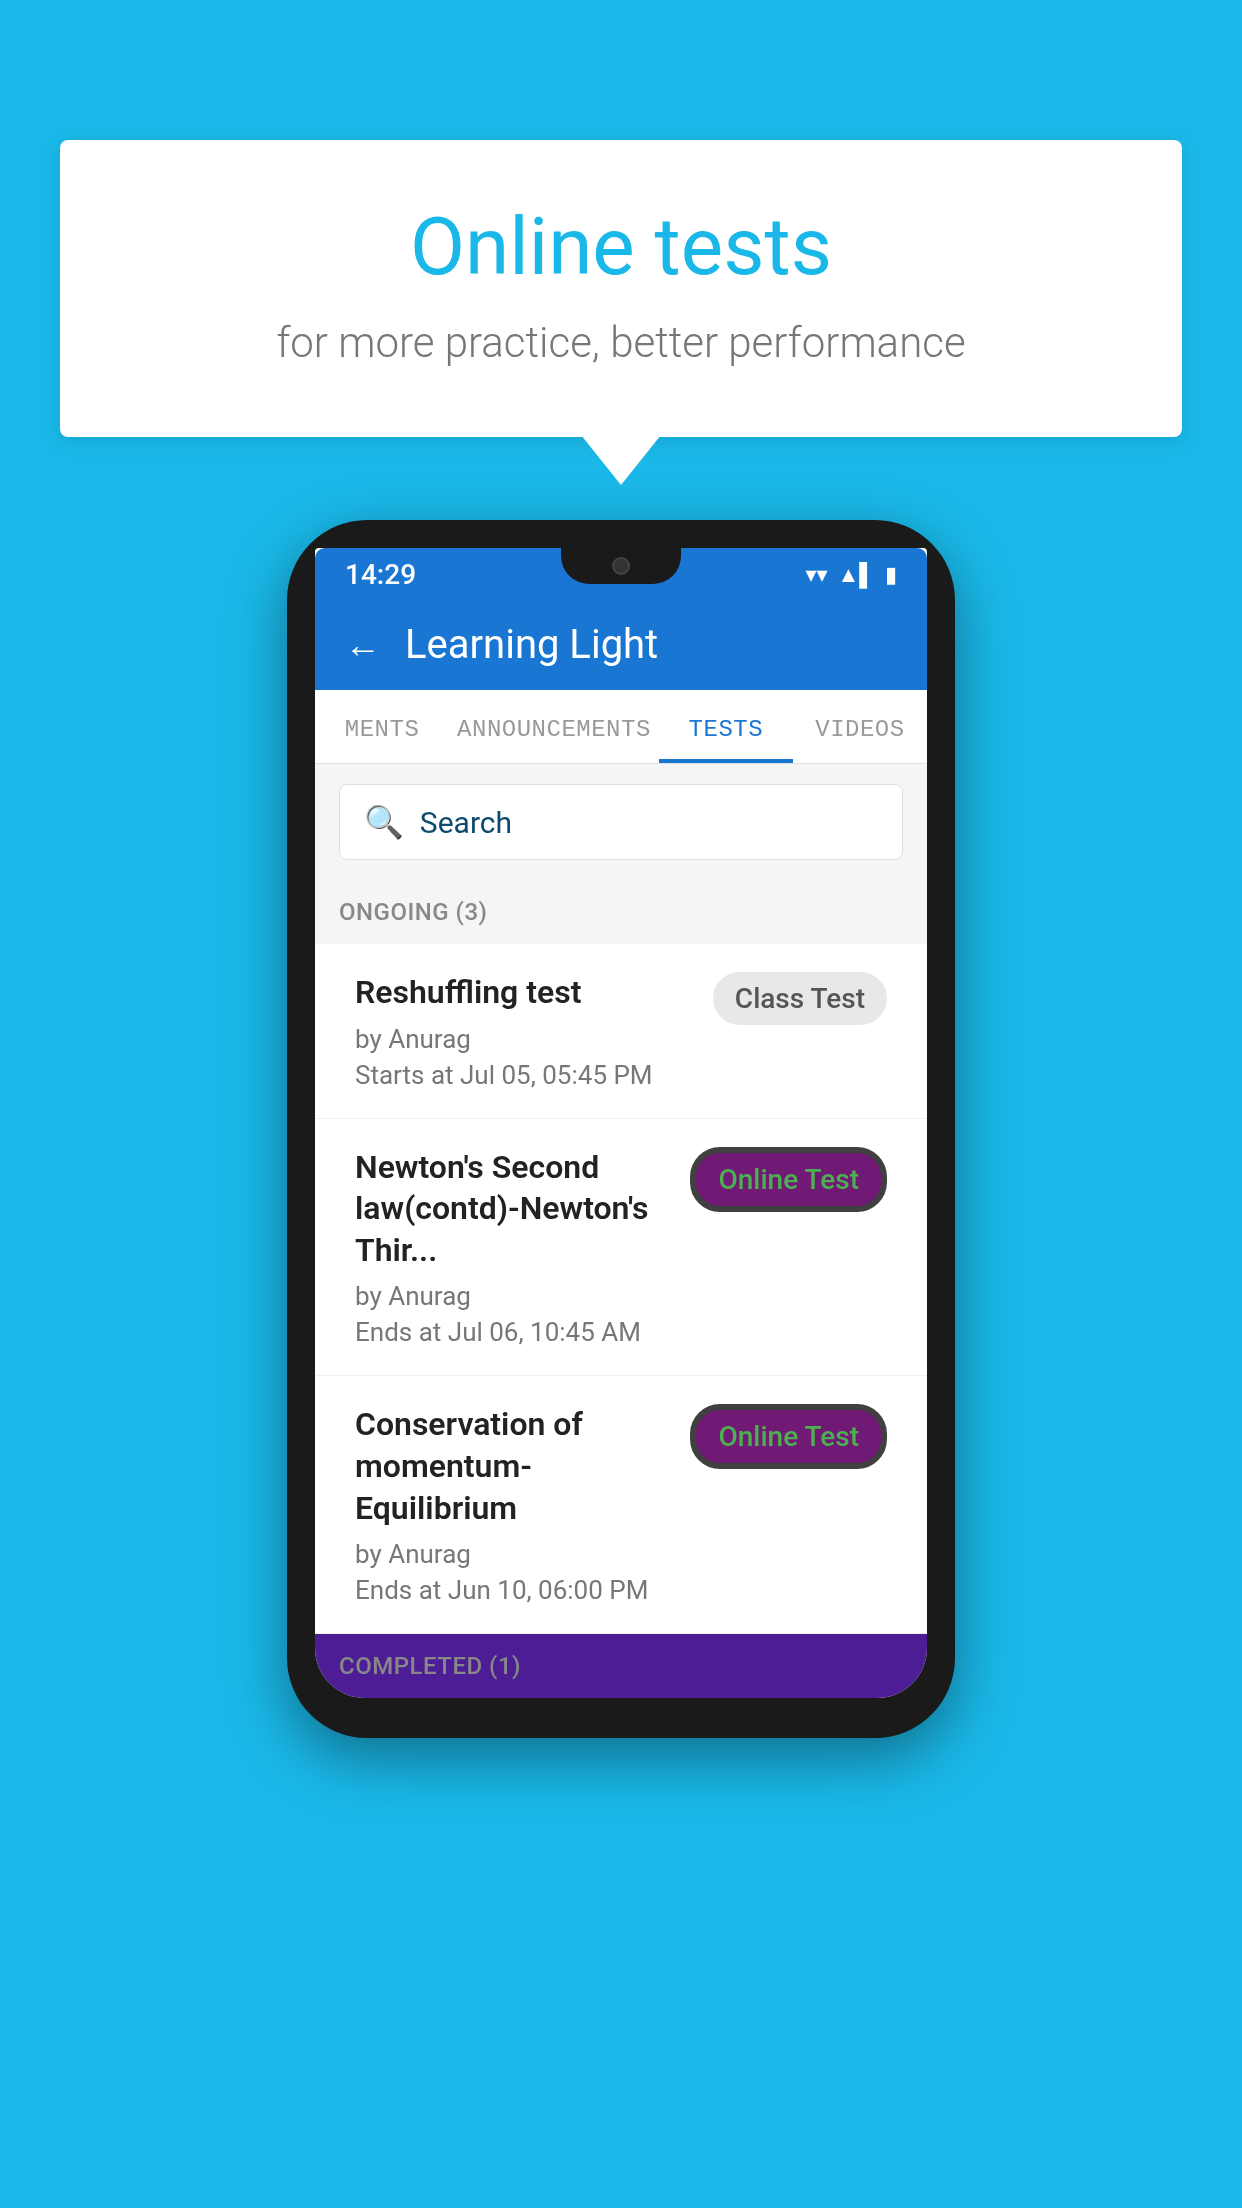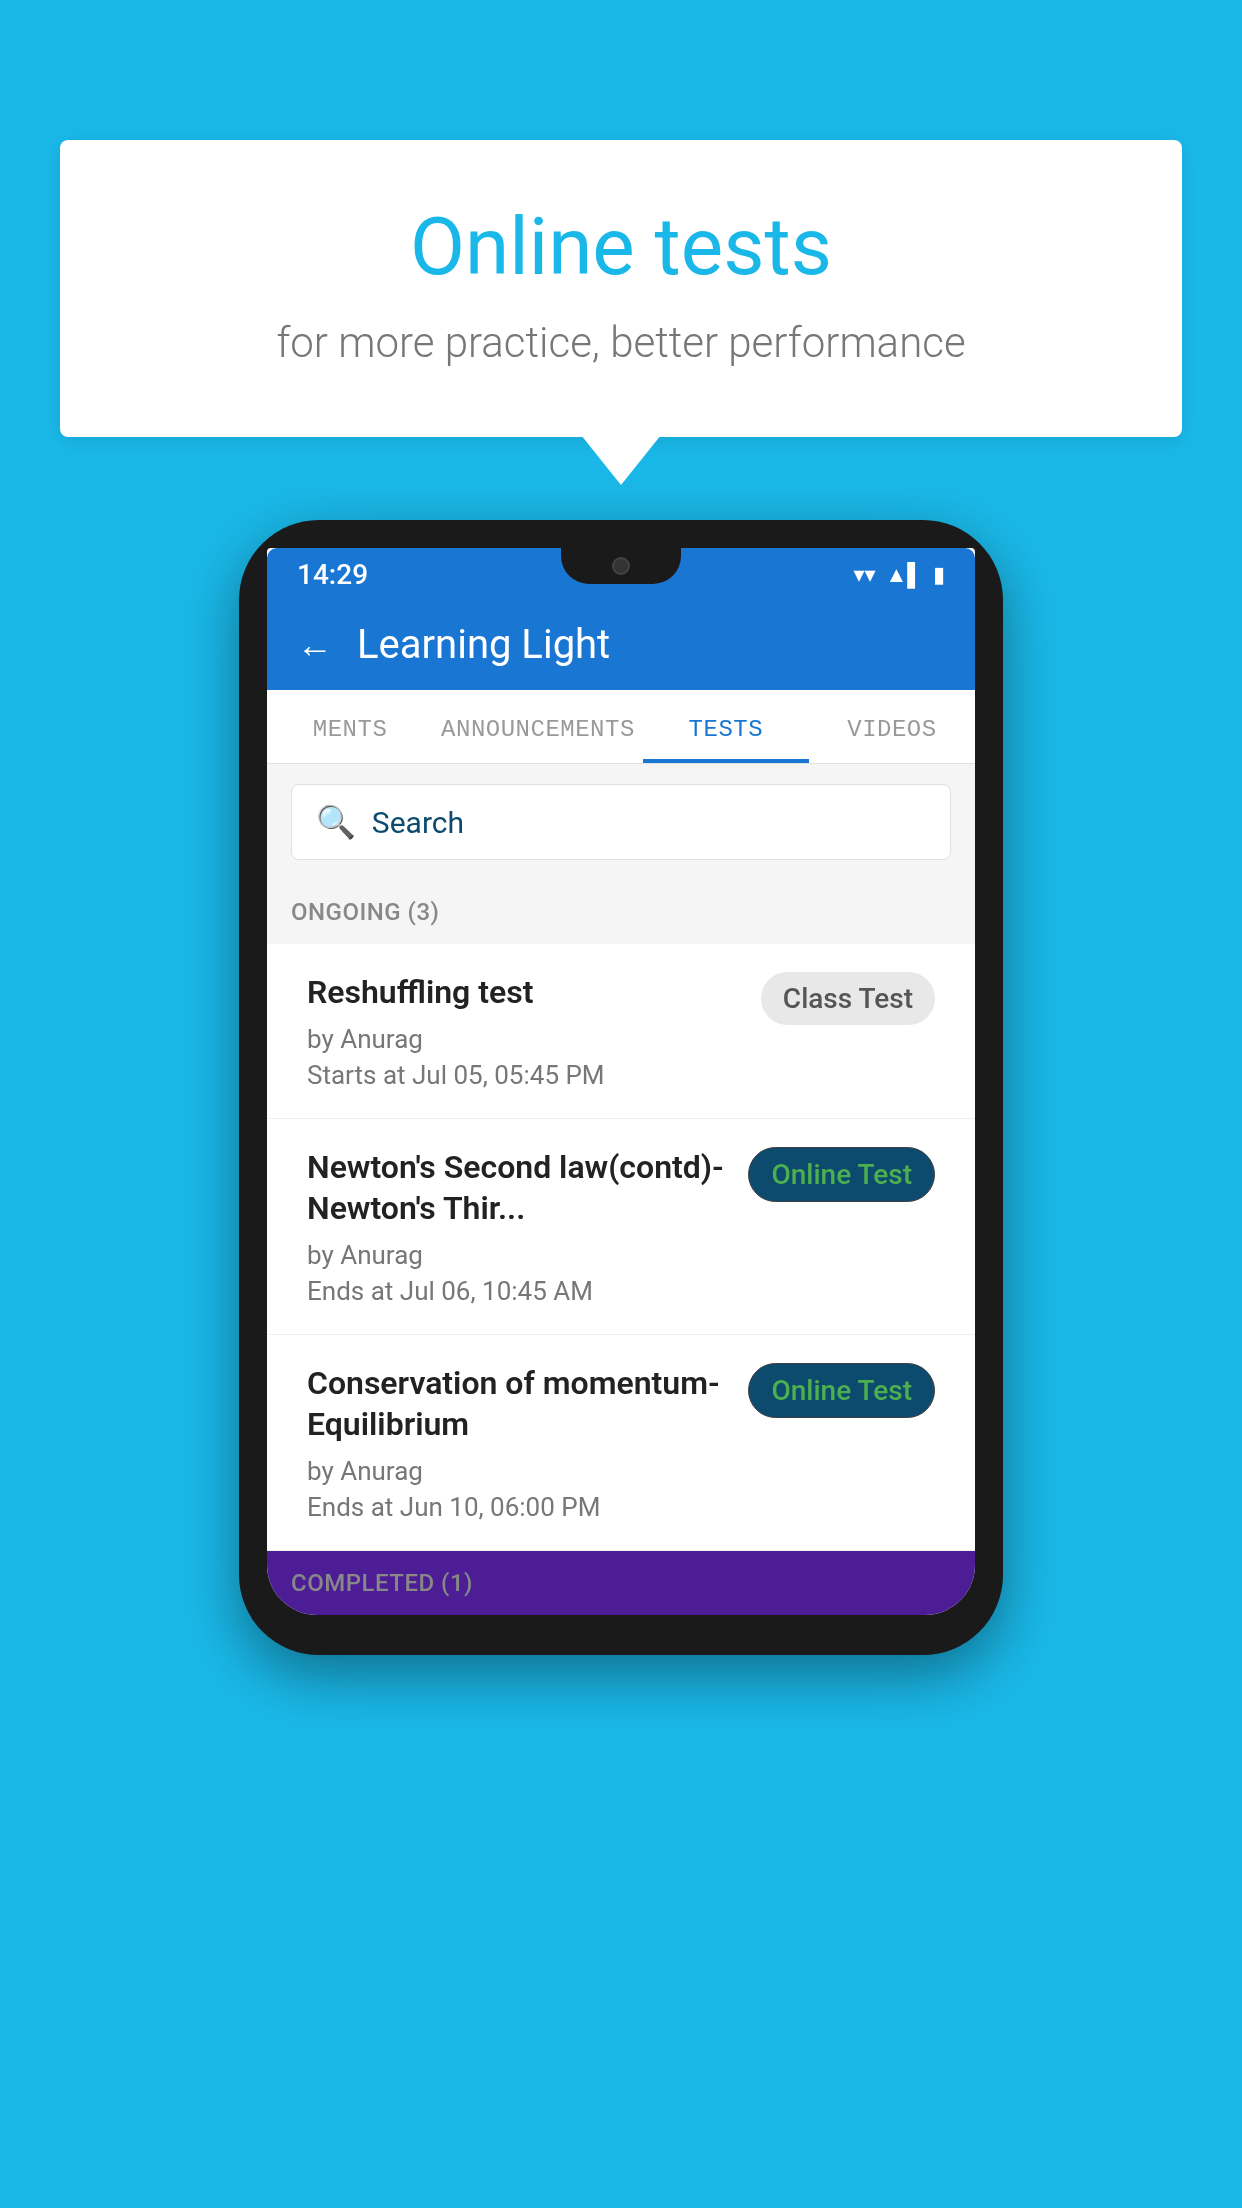--- a/index.html
+++ b/index.html
@@ -55,21 +55,21 @@
       color: #777;
       font-weight: 300;
     }
 
     
     .phone-wrapper {
       position: absolute;
       top: 520px;
       left: 50%;
       transform: translateX(-50%);
-      width: 764px;
+      width: 668px;
     }
 
     .phone-frame {
       background: #1a1a1a;
       border-radius: 80px;
       padding: 28px 28px 40px;
       box-shadow: 0 20px 60px rgba(0,0,0,0.4);
       position: relative;
     }
 
@@ -261,23 +261,23 @@
       white-space: nowrap;
       flex-shrink: 0;
     }
 
     .badge-class {
       background: #e8e8e8;
       color: #555;
     }
 
     .badge-online {
-      background: #0c4a6e;
+      background: #701a75;
       color: #4caf50;
-      border: 1px solid #404040;
+      border: 6px solid #404040;
     }
 
     
     .wifi-icon, .signal-icon, .battery-icon {
       display: inline-block;
       color: white;
       font-size: 22px;
     }
 
     .completed-section {

